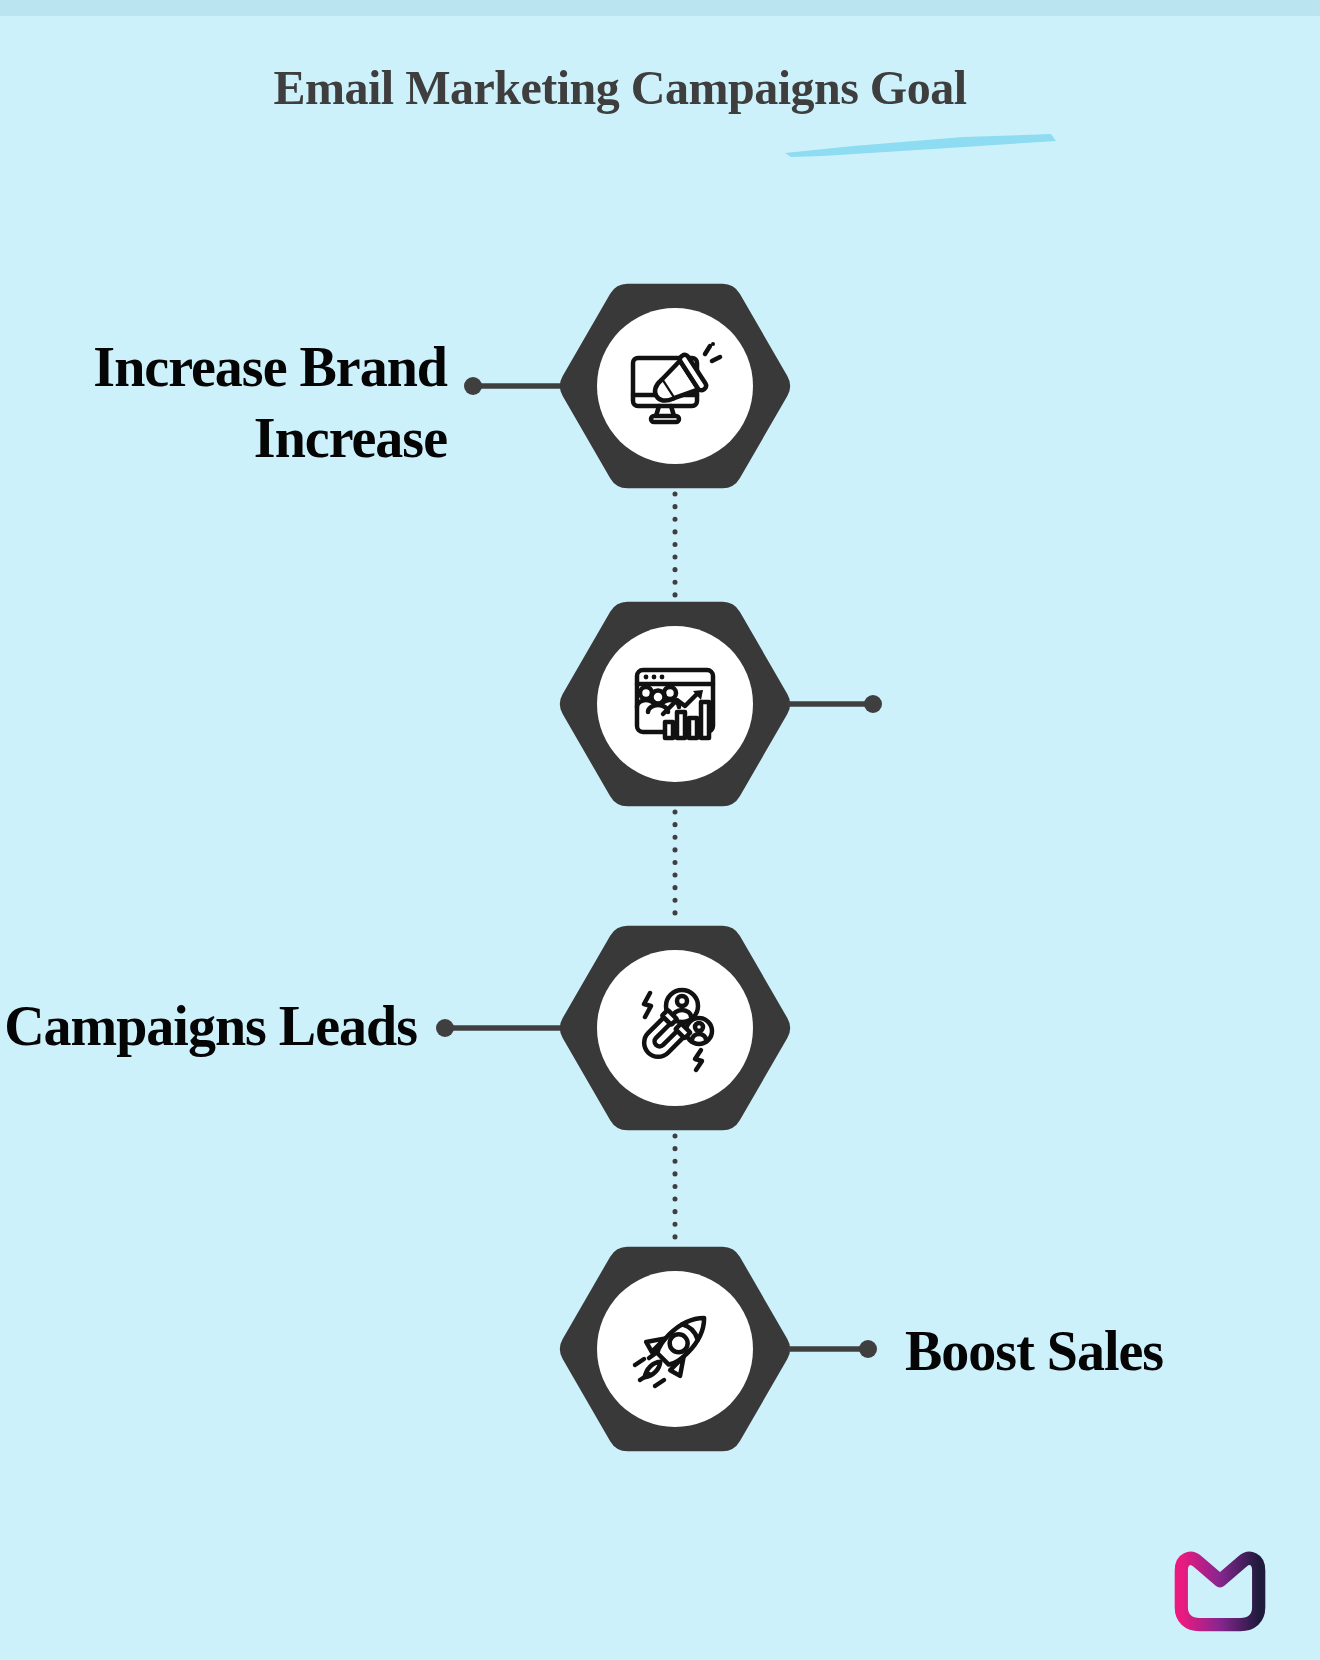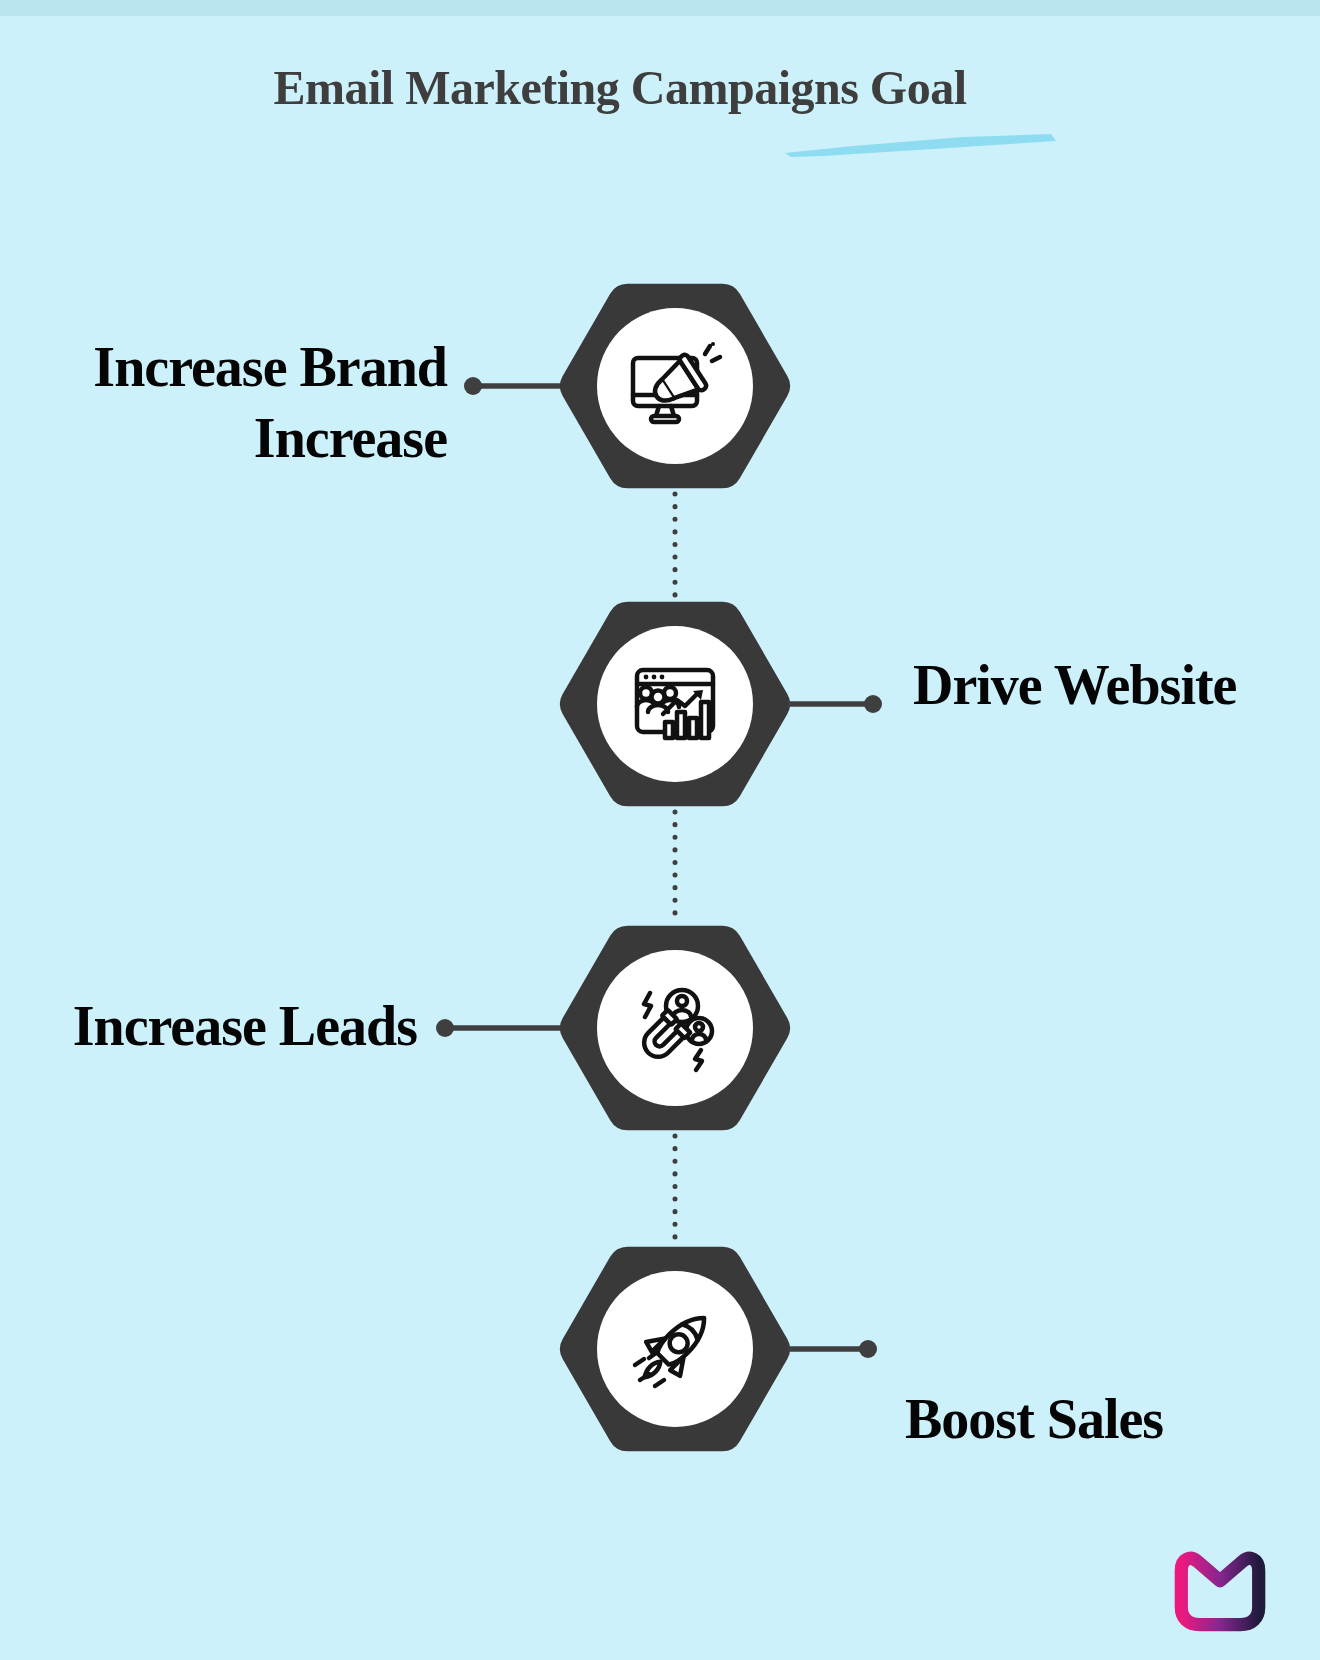--- a/index.html
+++ b/index.html
@@ -30,21 +30,21 @@
   .label{
     position:absolute;
     font-size:56px;font-weight:700;letter-spacing:-1px;
     line-height:1.26;color:var(--label);
     white-space:nowrap;
   }
   .label span{display:block;}
   .l0{top:316px;right:873px;text-align:right}
   .l1{top:634px;left:913px;text-align:left}
   .l2{top:975px;right:903px;text-align:right}
-  .l3{top:1368px;left:905px;text-align:left}
+  .l3{top:1300px;left:905px;text-align:left}
   .logo{position:absolute;left:1164px;top:1528px;width:112px;height:94px;}
   .ink{stroke:var(--ink);fill:none;stroke-width:4.5;stroke-linecap:round;stroke-linejoin:round;}
   .ink .wfill{fill:#ffffff;}
   .ink .kfill{fill:var(--ink);stroke:none;}
   .hexpoly{fill:var(--hex);stroke:var(--hex);stroke-width:40;stroke-linejoin:round;}
   .connline{stroke:var(--connector);stroke-width:5.5;}
   .conndot{fill:var(--connector);}
   .dotline{stroke:var(--connector);stroke-width:5;stroke-linecap:round;}
 </style>
 </head>
@@ -109,28 +109,27 @@
       <rect class="wfill" x="76" y="48" width="8" height="36"></rect>
       <path d="M38,60 L52,46 L60,52 L72,40"></path>
       <polygon class="kfill" points="68,37 78,36 76,46"></polygon>
     </g>
   </svg>
   <svg class="conn c1" viewBox="0 0 100 22">
     <line class="connline" x1="2" y1="11" x2="87" y2="11"></line>
     <circle class="conndot" cx="87" cy="11" r="9"></circle>
   </svg>
   <div class="label l1">
-    <span>Drive Website</span>
   </div>
   <svg class="dotseg d1" viewBox="0 0 12 116" preserveAspectRatio="none">
     <line class="dotline" x1="6" y1="4" x2="6" y2="112" stroke-dasharray="0.1 12.5"></line>
   </svg>
 
   <div class="label l2">
-    <span>Increase Leads</span>
+    <span>Campaigns Leads</span>
     <span></span>
   </div>
   <svg class="conn c2" viewBox="0 0 132 22">
     <circle class="conndot" cx="10" cy="11" r="9"></circle>
     <line class="connline" x1="10" y1="11" x2="128" y2="11"></line>
   </svg>
   <svg class="hex-item g2" viewBox="0 0 240 210">
     <polygon class="hexpoly" points="215,105 167.5,22.7 72.5,22.7 25,105 72.5,187.3 167.5,187.3"></polygon>
     <circle cx="120" cy="105" r="78" fill="#ffffff"></circle>
     <g class="ink" transform="translate(70,55)">

